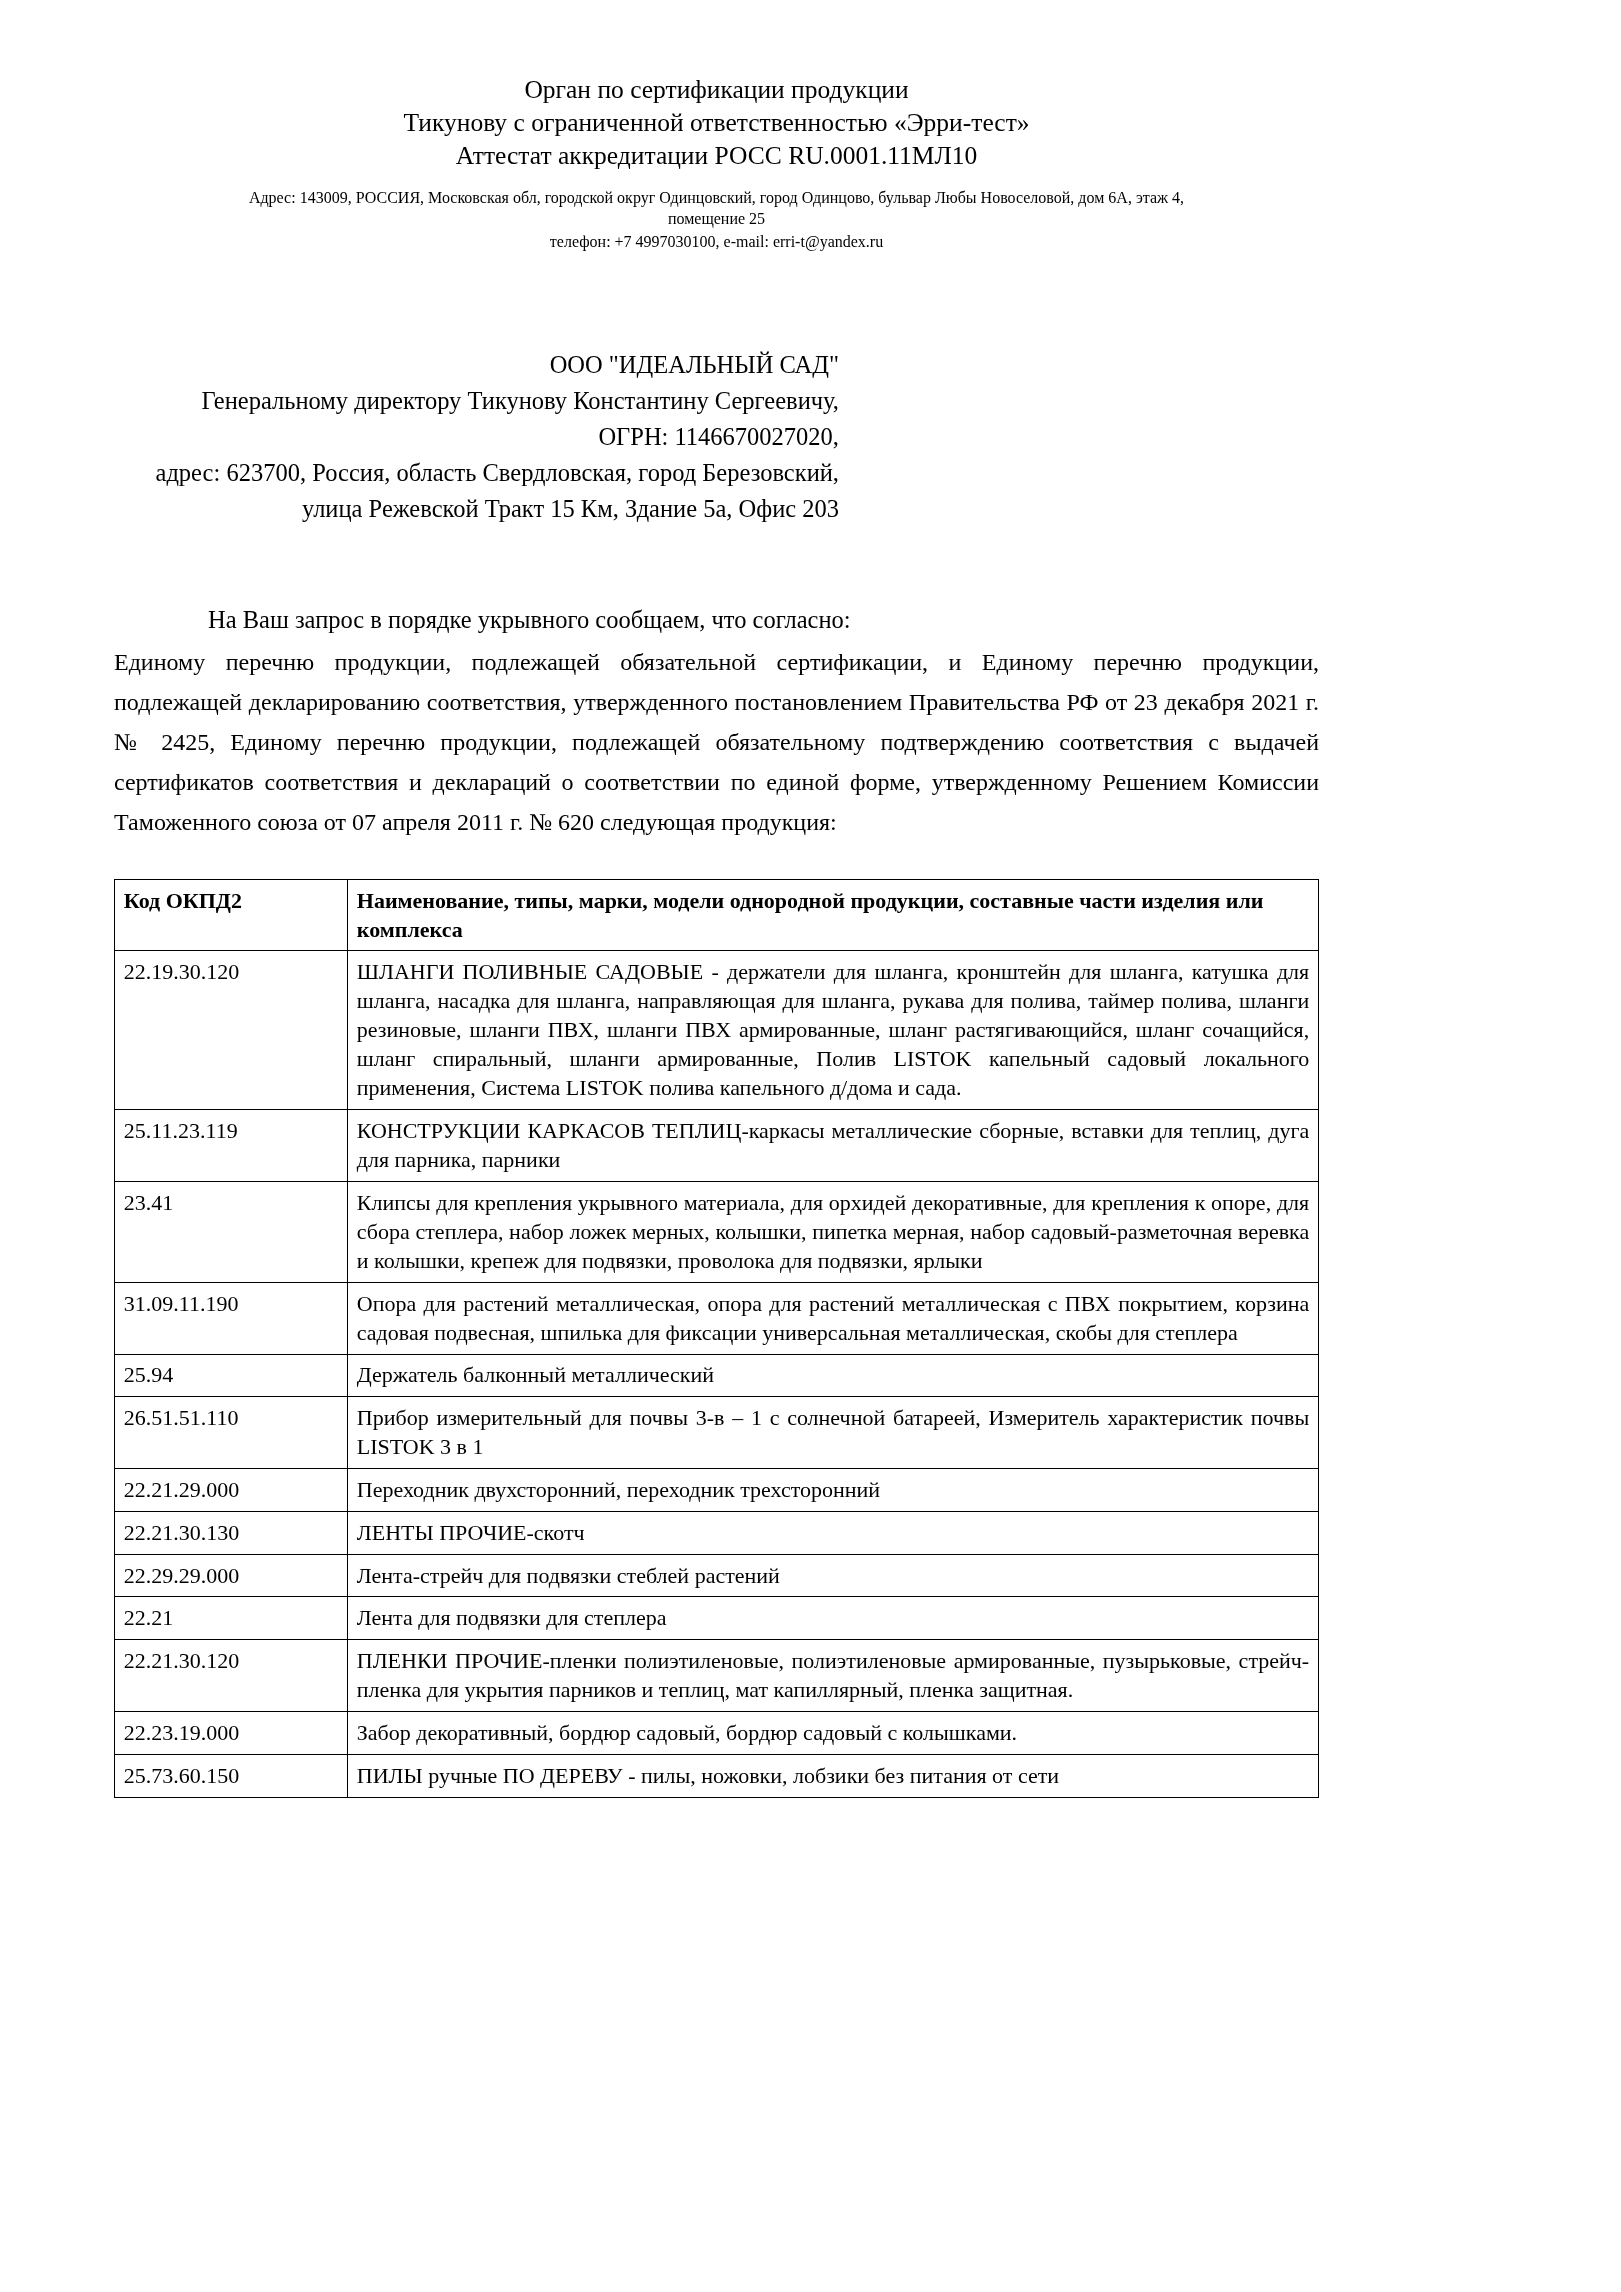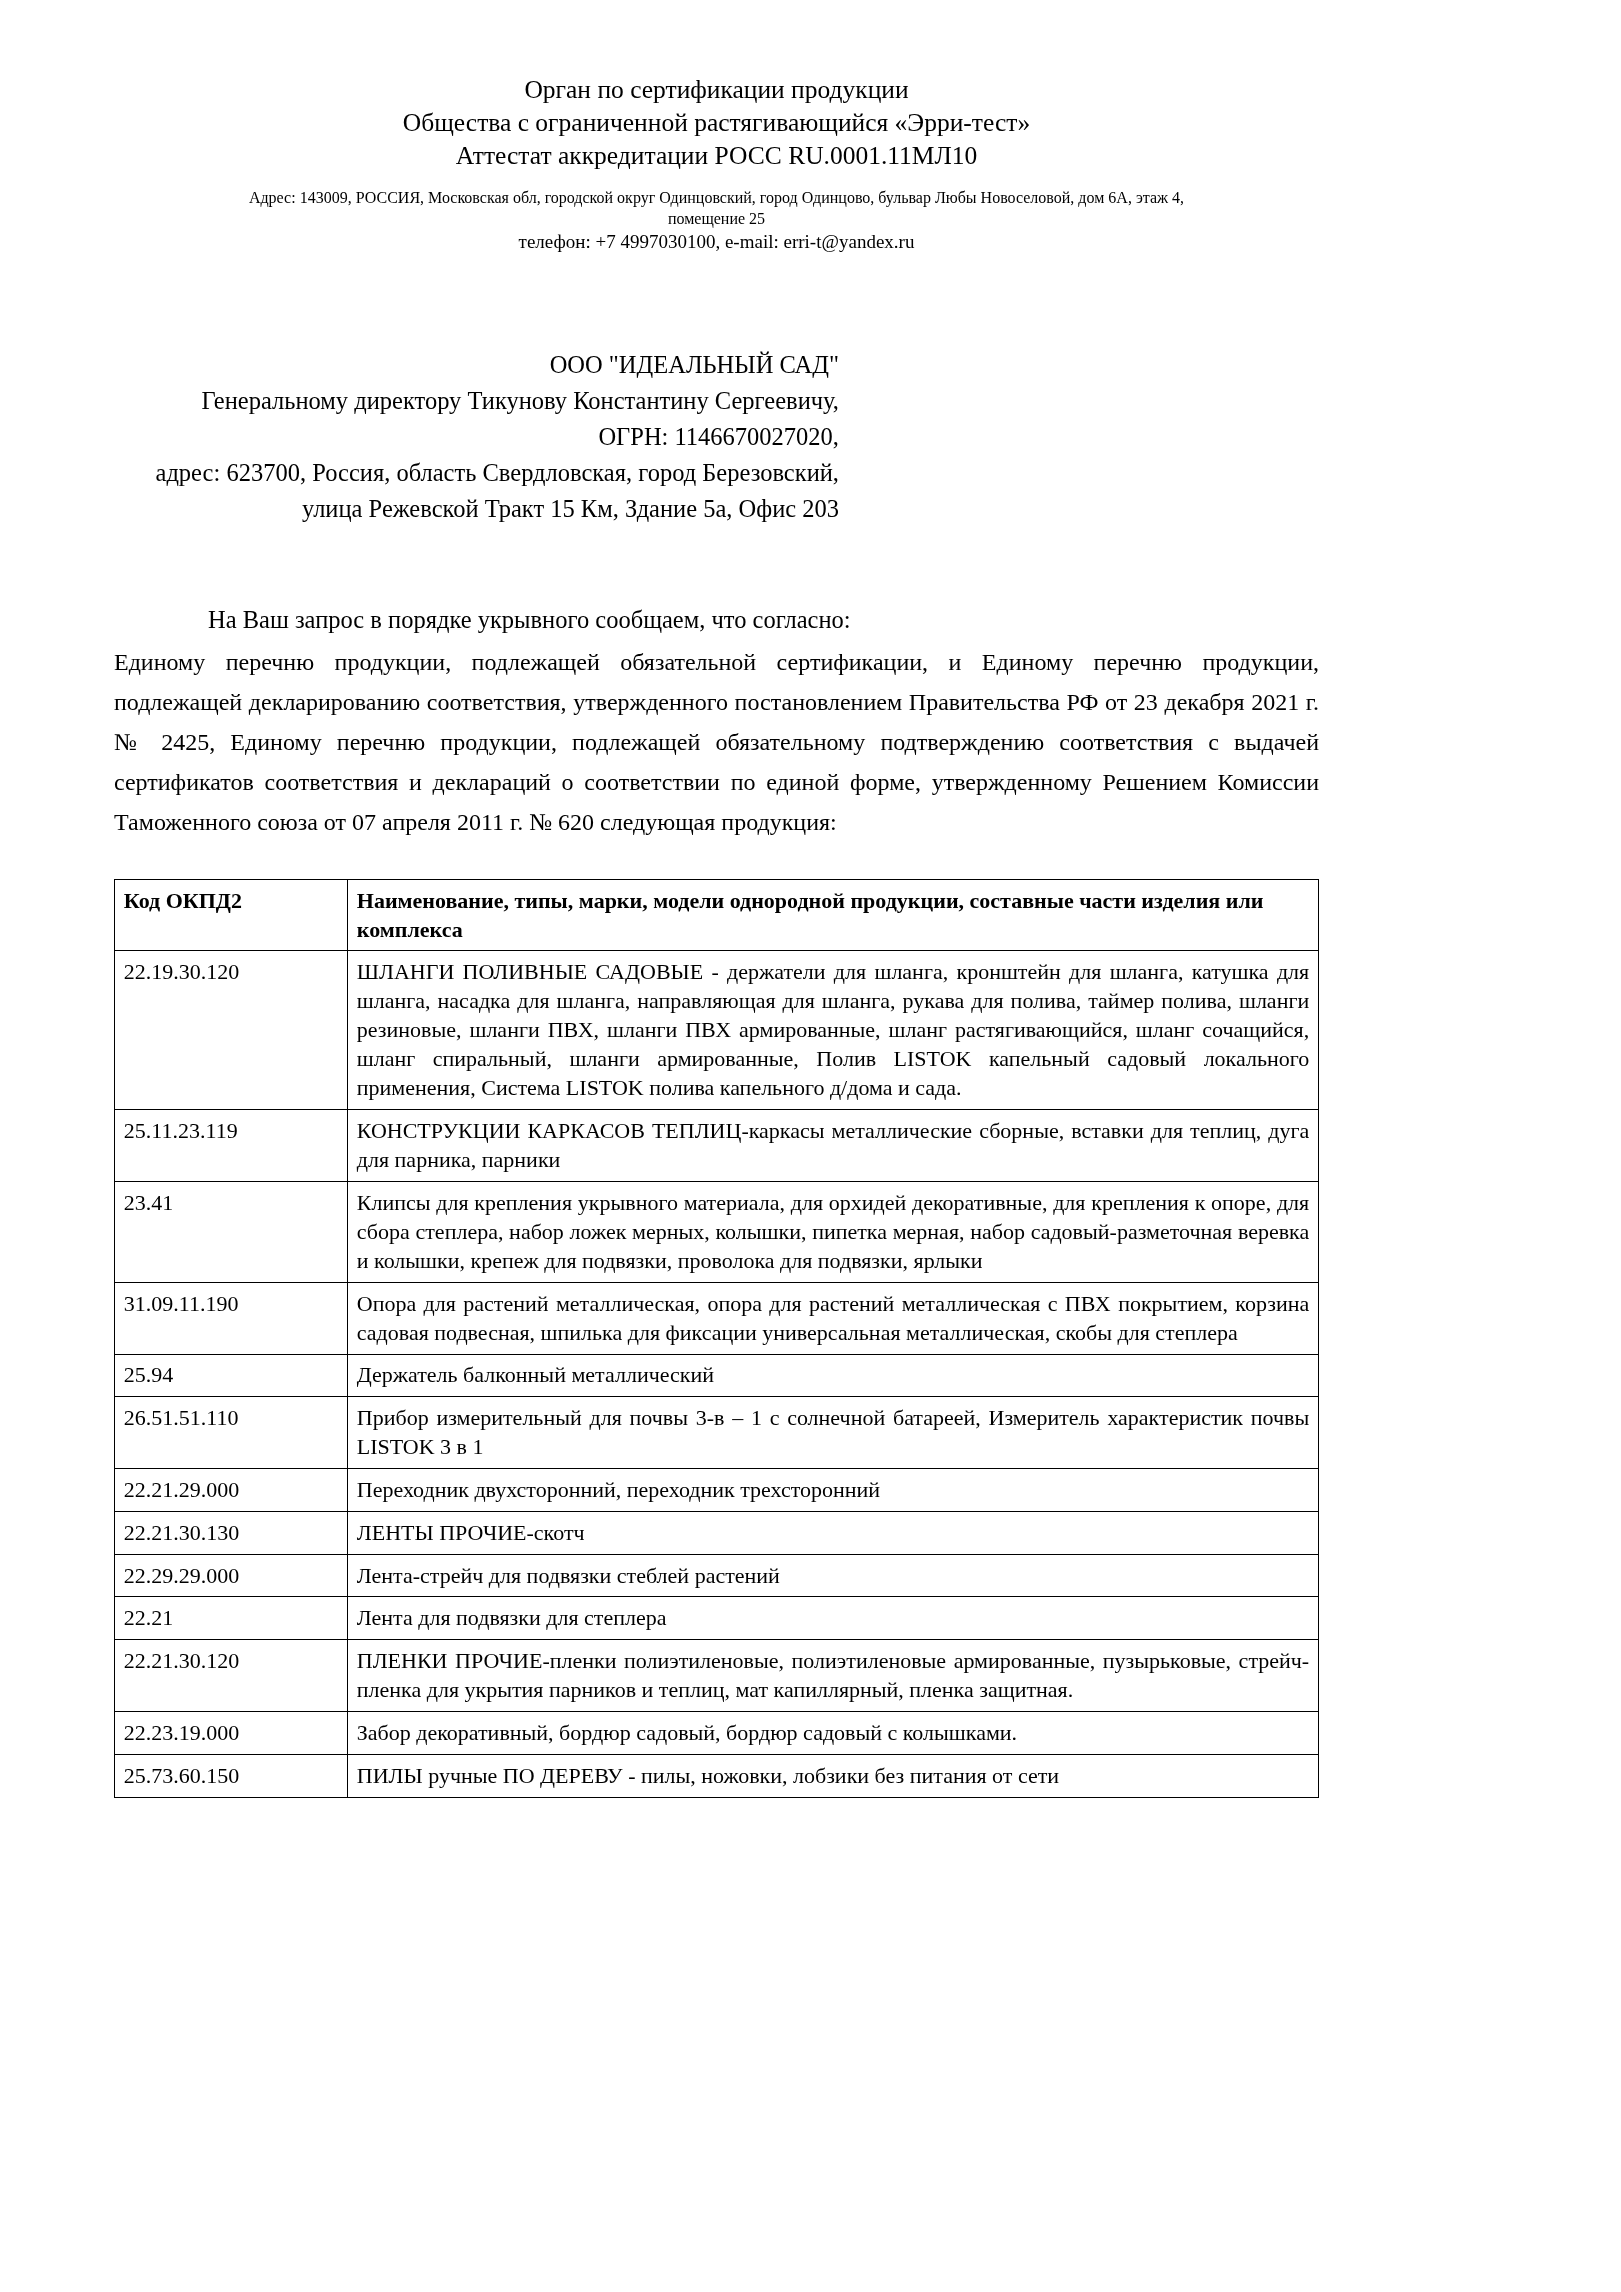--- a/index.html
+++ b/index.html
@@ -35,21 +35,21 @@
   .header .addr {
     font-size: 16px;
     line-height: 20.6px;
     margin-top: 16px;
   }
   .header .addr2 {
     font-size: 16px;
     line-height: 20.6px;
   }
   .header .phone {
-    font-size: 19px;
+    font-size: 16px;
     line-height: 20.6px;
     margin-top: 2.9px;
   }
 
   
   .meta {
     display: flex;
     justify-content: space-between;
     align-items: flex-start;
     margin-top: 94px;
@@ -117,21 +117,21 @@
   }
   .tall { padding-bottom: 13.7px; }
 </style>
 </head>
 <body>
 
 <div class="page">
 
   <div class="header">
     <div class="line1">Орган по сертификации продукции</div>
-    <div class="line2">Общества с ограниченной растягивающийся «Эрри-тест»</div>
+    <div class="line2">Тикунову с ограниченной ответственностью «Эрри-тест»</div>
     <div class="line3">Аттестат аккредитации РОСС RU.0001.11МЛ10</div>
     <div class="addr">Адрес: 143009, РОССИЯ, Московская обл, городской округ Одинцовский, город Одинцово, бульвар Любы Новоселовой, дом 6А, этаж 4,</div>
     <div class="addr2">помещение 25</div>
     <div class="phone">телефон: +7 4997030100, e-mail: erri-t@yandex.ru</div>
   </div>
 
   <div class="meta">
     <div class="meta-right">
       <div>ООО "ИДЕАЛЬНЫЙ САД"</div>
       <div>Генеральному директору Тикунову Константину Сергеевичу,</div>

